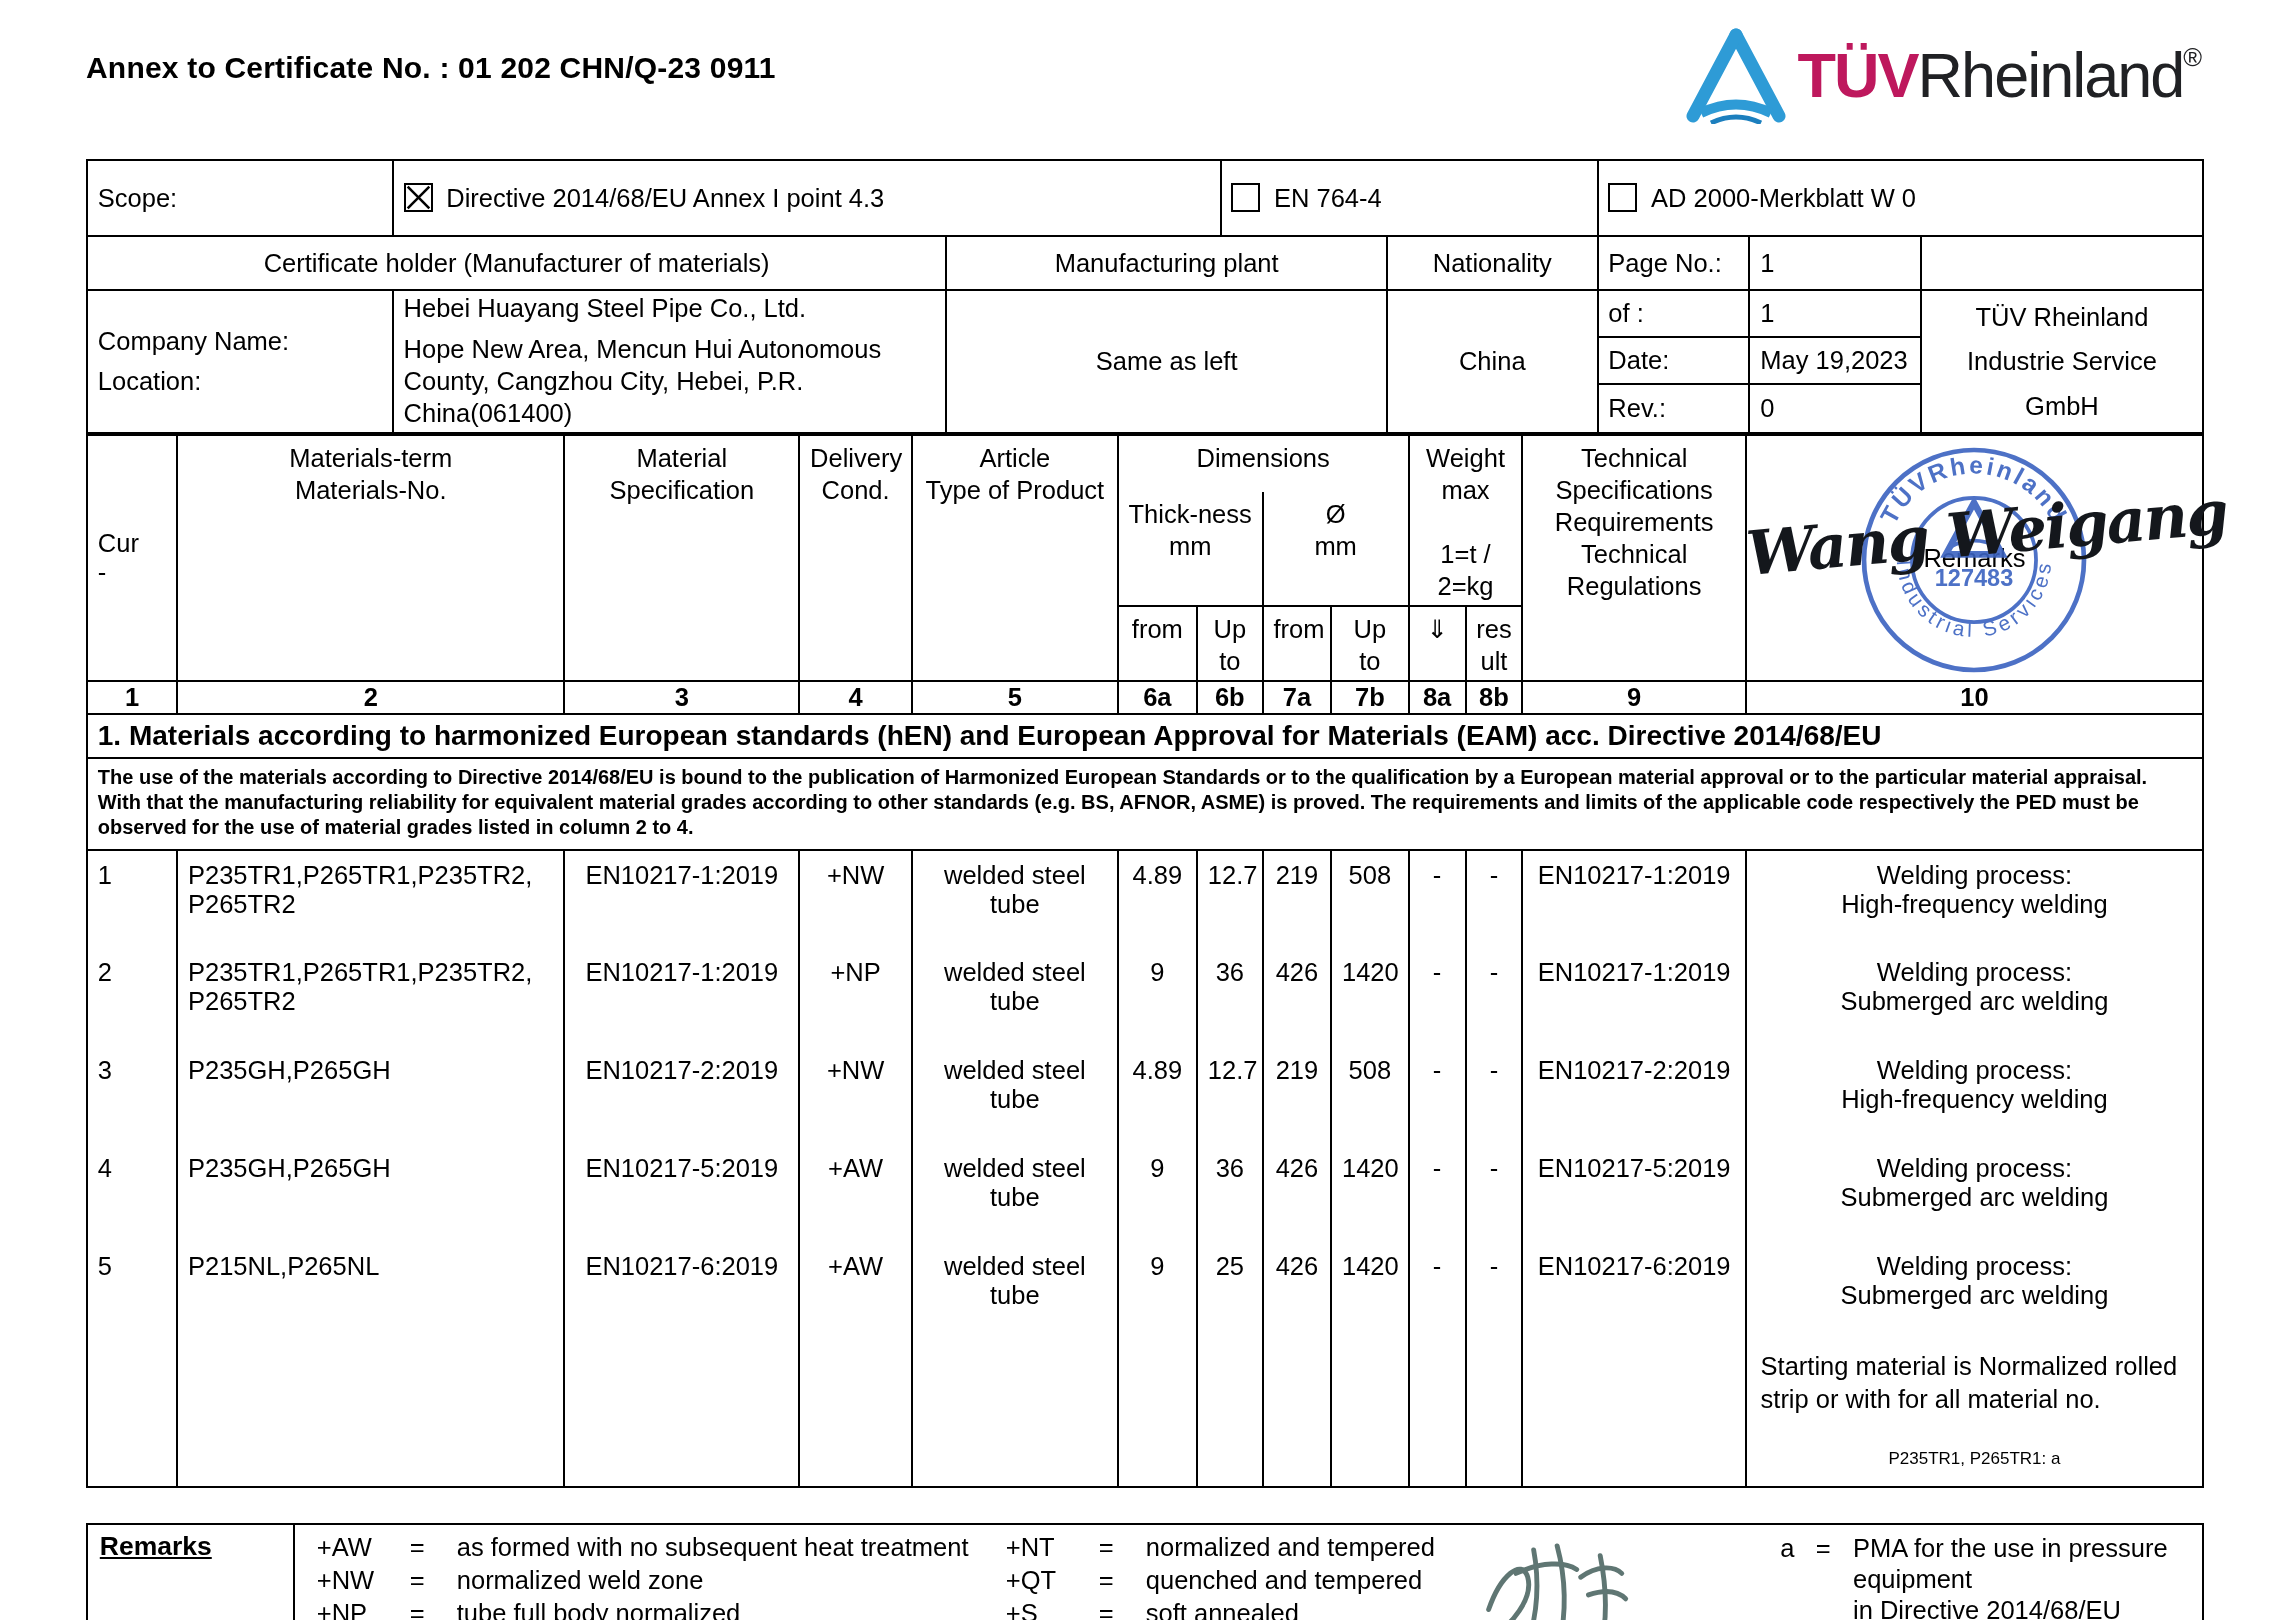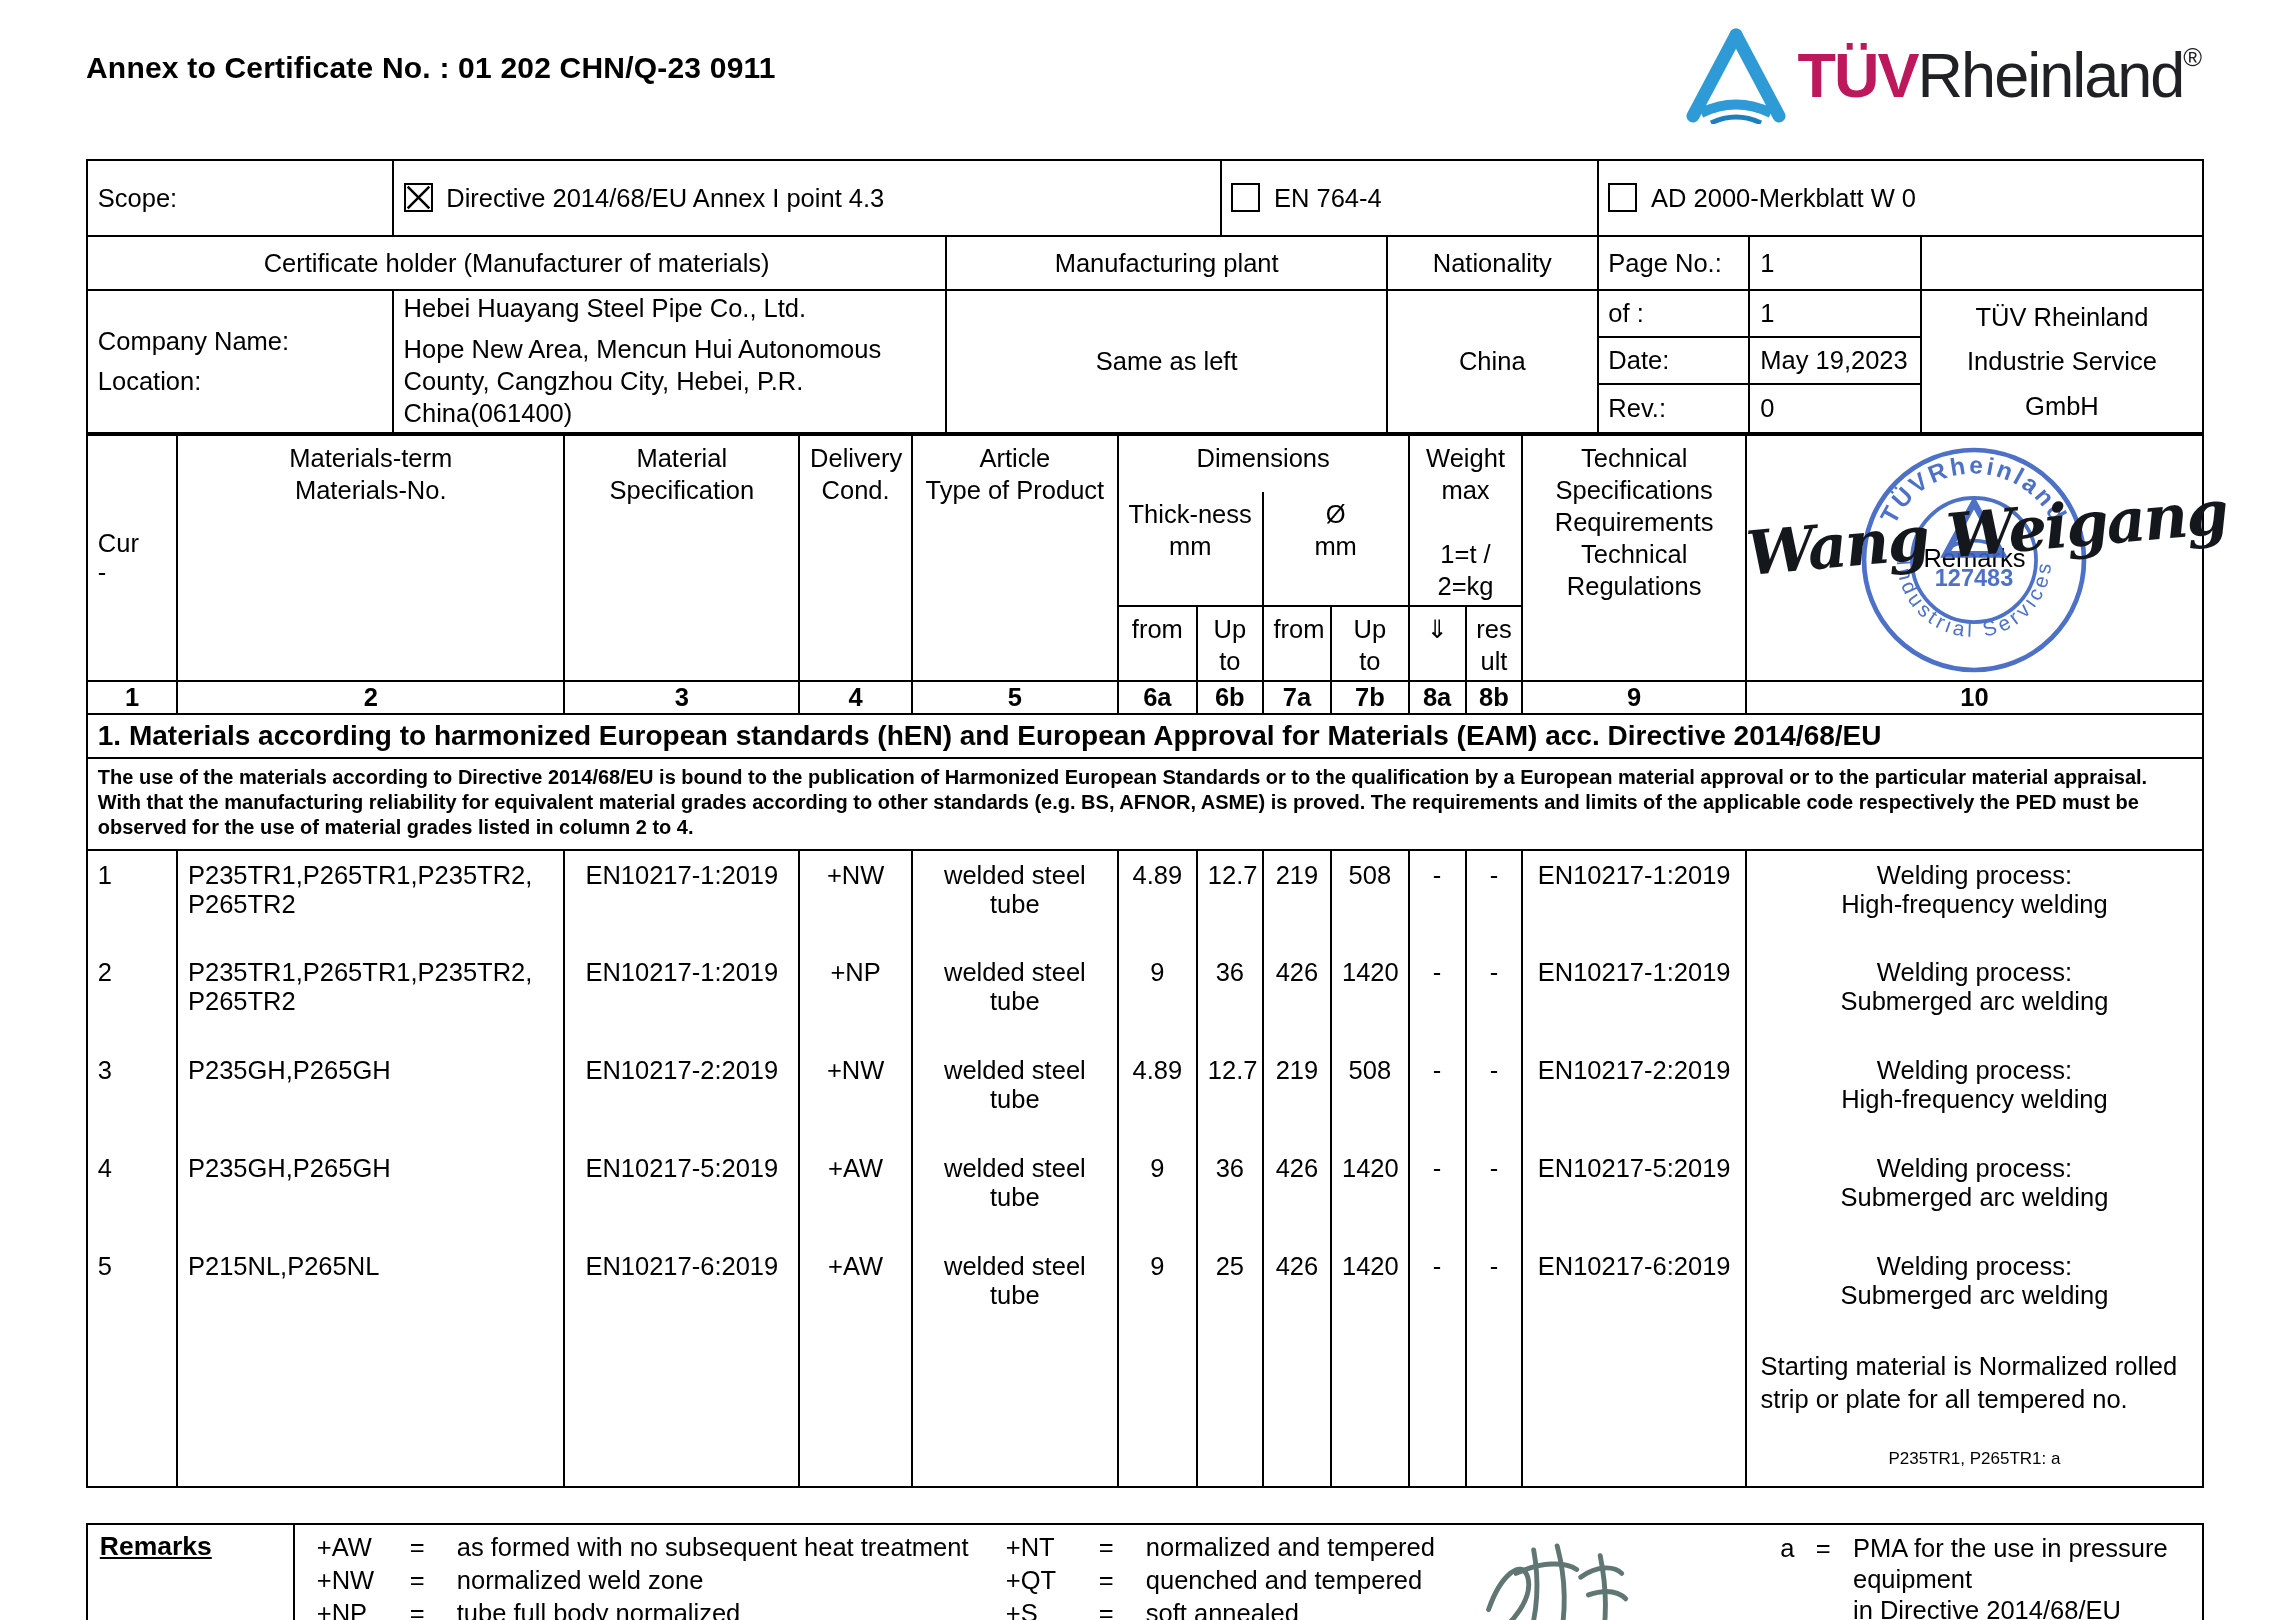--- a/index.html
+++ b/index.html
@@ -345,21 +345,21 @@
           <td></td>
       <td></td>
           <td></td>
       <td></td>
           <td></td>
       <td></td>
           <td></td>
       <td></td>
           <td></td>
       <td>
-        <div class="extra1">Starting material is Normalized rolled strip or plate for all tempered no.</div>
+        <div class="extra1">Starting material is Normalized rolled strip or with for all material no.</div>
         <div class="extra2">P235TR1, P265TR1: a</div>
       </td>
     </tr>
   </tbody>
     </table>
 
   <div class="legend">
     <div class="legend-left">
       <span class="legend-title">Remarks</span>
     </div>

